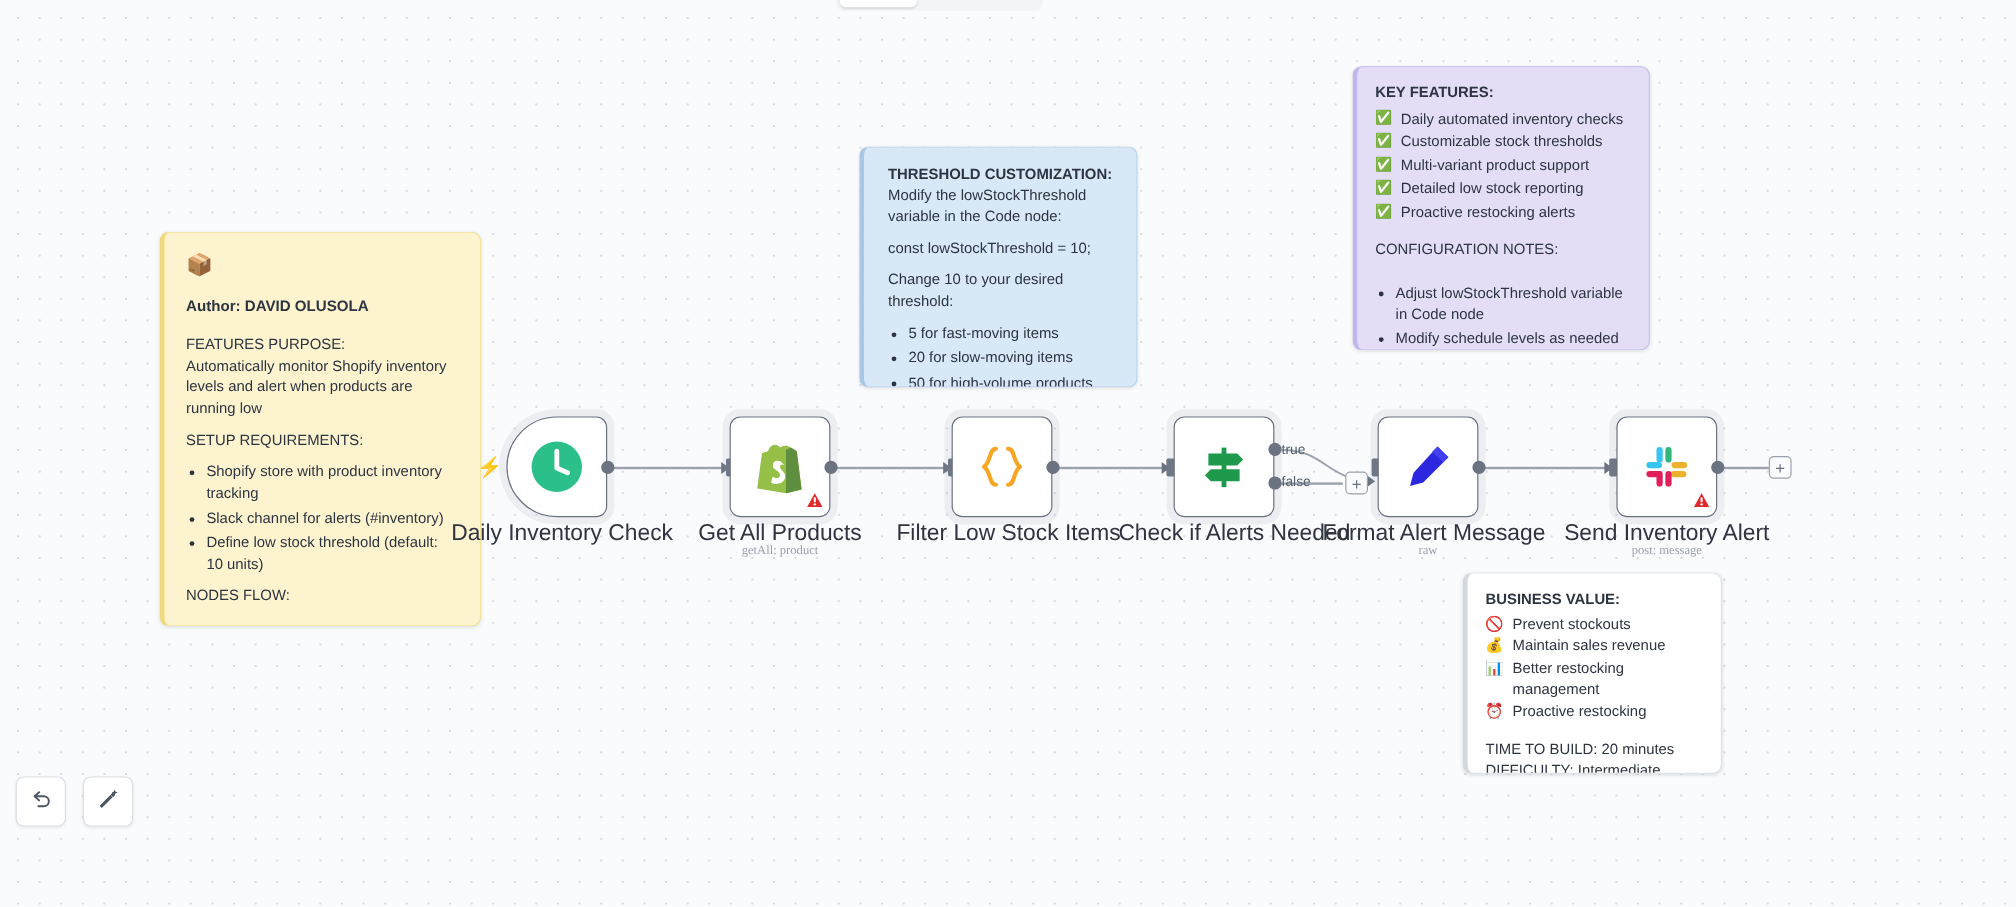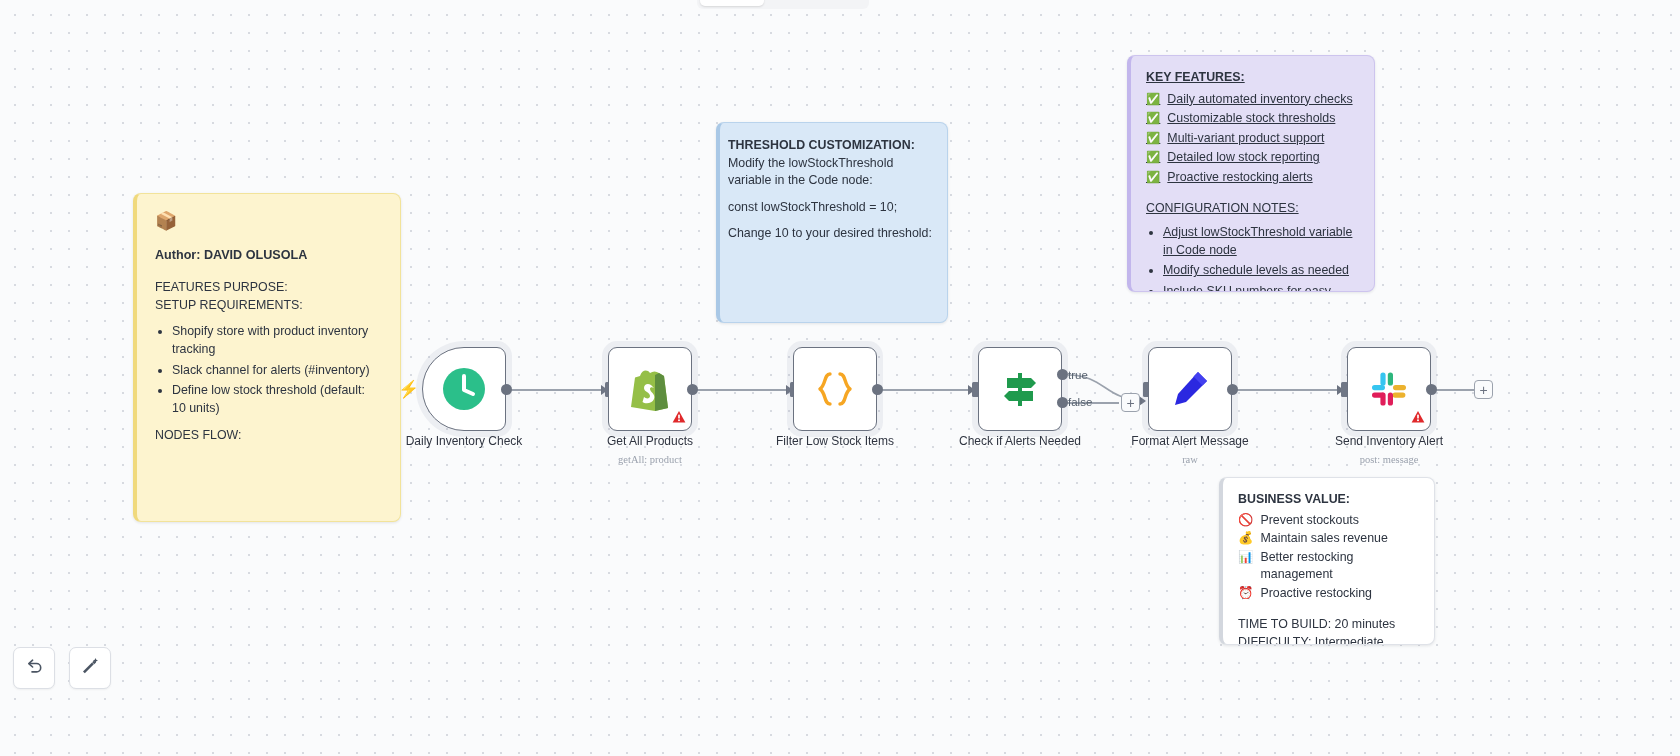--- a/index.html
+++ b/index.html
@@ -68,34 +68,33 @@
   #note-main .title .emoji { font-size: 18px; line-height: 1.3; }
   #note-main .author { font-weight: 700; font-size: 12.6px; margin-bottom: 14px; }
   #note-main .author .nm { font-weight: 700; }
 
   
   #note-threshold {
     left: 716px; top: 122px; width: 232px; height: 201px;
     background: #d9e8f7;
     border: 1px solid #b9d3ec;
     border-left: 4px solid #a9c8e6;
-    padding: 14px 8px;
+    padding: 14px 20px;
   }
   
   #note-features {
     left: 1127px; top: 55px; width: 248px; height: 237px;
     background: #e3def6;
     border: 1px solid #cdc4ee;
     border-left: 4px solid #c2b6ec;
     padding: 13px 15px;
-    text-decoration: underline;
   }
   #note-features .feat { display: flex; align-items: flex-start; gap: 7px; margin-bottom: 2px; }
   #note-features .feat .ck { font-size: 11.5px; line-height: 1.45; }
-  #note-features .cfg-title { margin-top: 13px; margin-bottom: 7px; }
+  #note-features .cfg-title { margin-top: 13px; margin-bottom: 19px; }
 
   
   #note-value {
     left: 1219px; top: 477px; width: 216px; height: 168px;
     background: #ffffff;
     border: 1px solid #dfe2e8;
     border-left: 4px solid #d3d7de;
     padding: 13px 15px;
   }
   #note-value .bv { display: flex; align-items: flex-start; gap: 7px; margin-bottom: 1px; }
@@ -117,21 +116,21 @@
     border-radius: 42px 9px 9px 42px;
   }
   .node .glyph { display: flex; align-items: center; justify-content: center; }
   .node .warn {
     position: absolute; right: 5px; bottom: 4px;
     font-size: 13px; line-height: 1; color: #e0292b;
   }
   .node-label {
     position: absolute;
     text-align: center;
-    font-size: 12px;
+    font-size: 19px;
     color: #2f3440;
     white-space: nowrap;
     font-weight: 400;
   }
   .node-sub {
     position: absolute;
     text-align: center;
     font-size: 10.5px;
     color: #9aa1ad;
     white-space: nowrap;
@@ -211,34 +210,40 @@
 
   <div class="note" id="note-main">
     <div class="title">
       <span class="emoji">📦</span>
     </div>
     <div class="author">
       <span>Author:</span>
       <span class="nm">DAVID OLUSOLA</span>
     </div>
     <p style="margin-bottom:0">FEATURES PURPOSE:</p>
+    <p>Automatically monitor Shopify inventory levels and alert when products are running low</p>
     <p>SETUP REQUIREMENTS:</p>
     <ul>
       <li>Shopify store with product inventory tracking</li>
       <li>Slack channel for alerts (#inventory)</li>
       <li>Define low stock threshold (default: 10 units)</li>
     </ul>
     <p>NODES FLOW:</p>
   </div>
 
   <div class="note" id="note-threshold">
     <p class="lbl" style="margin-bottom:0">THRESHOLD CUSTOMIZATION:</p>
     <p>Modify the lowStockThreshold variable in the Code node:</p>
     <p>const lowStockThreshold = 10;</p>
     <p>Change 10 to your desired threshold:</p>
+    <ul>
+      <li>5 for fast-moving items</li>
+      <li>20 for slow-moving items</li>
+      <li>50 for high-volume products</li>
+    </ul>
   </div>
 
   <div class="note" id="note-features">
     <p class="lbl" style="margin-bottom:4px">KEY FEATURES:</p>
 
     <div class="feat">
       <span class="ck">✅</span>
       <span>Daily automated inventory checks</span>
     </div>
     <div class="feat">

